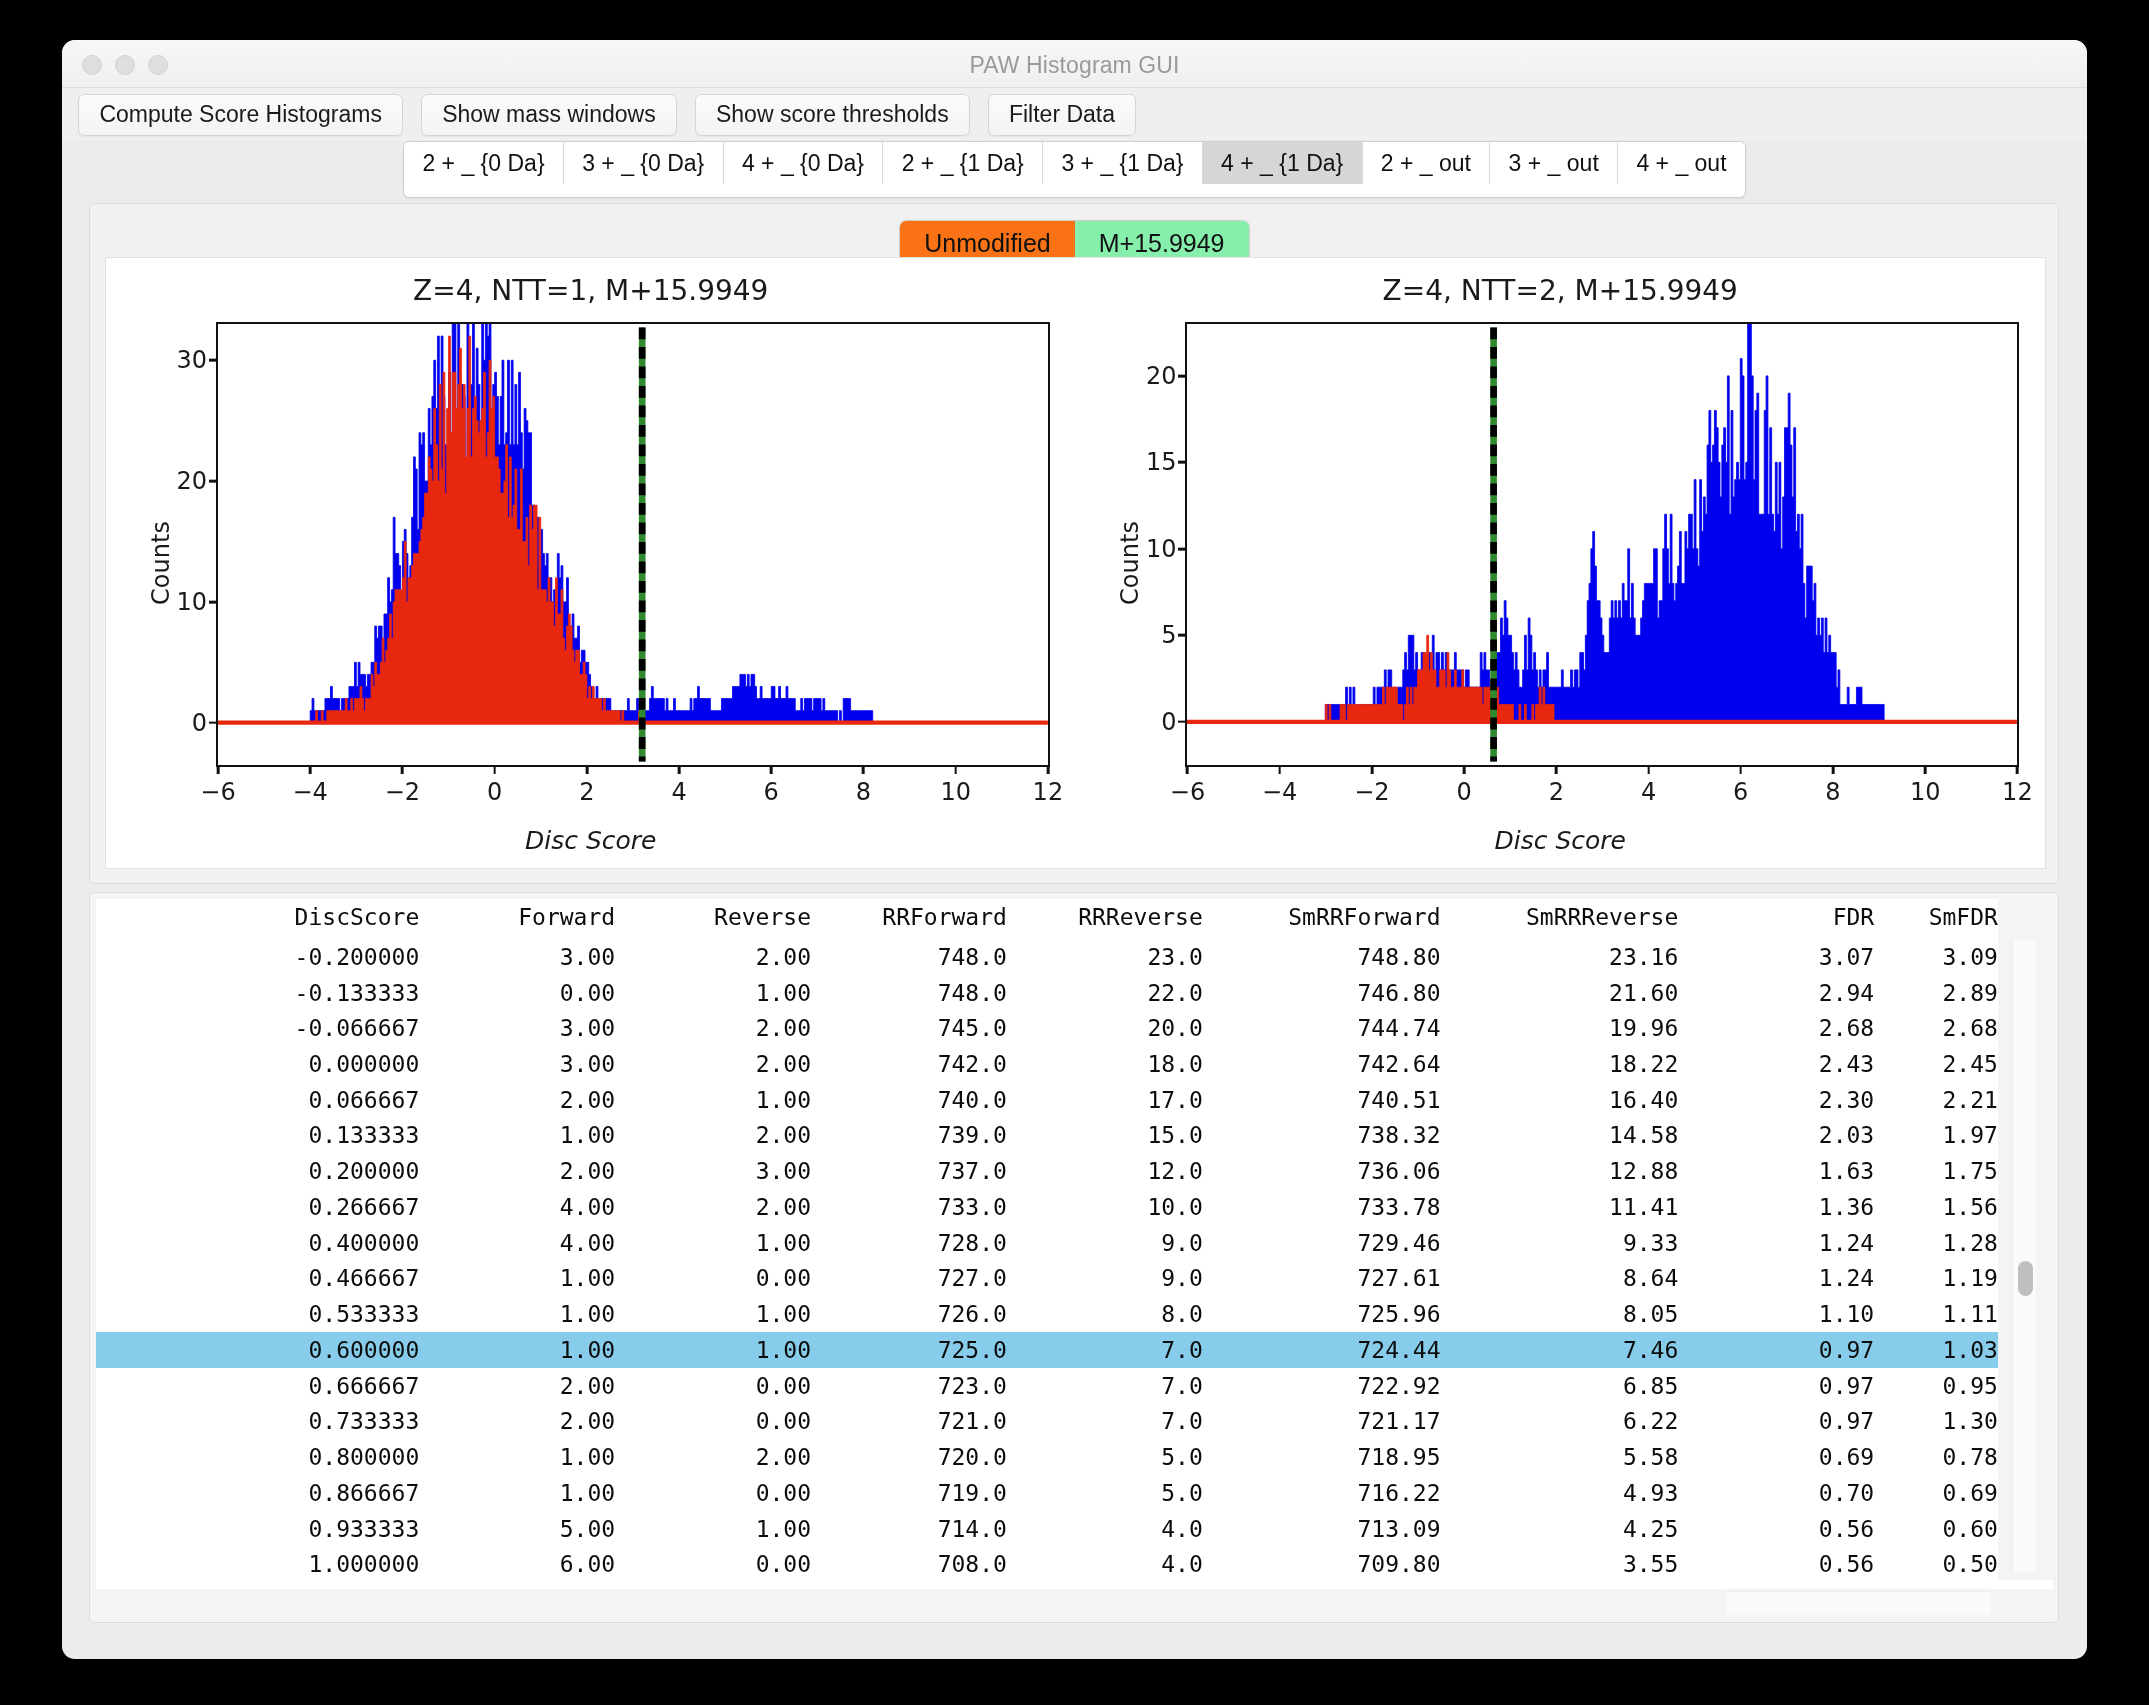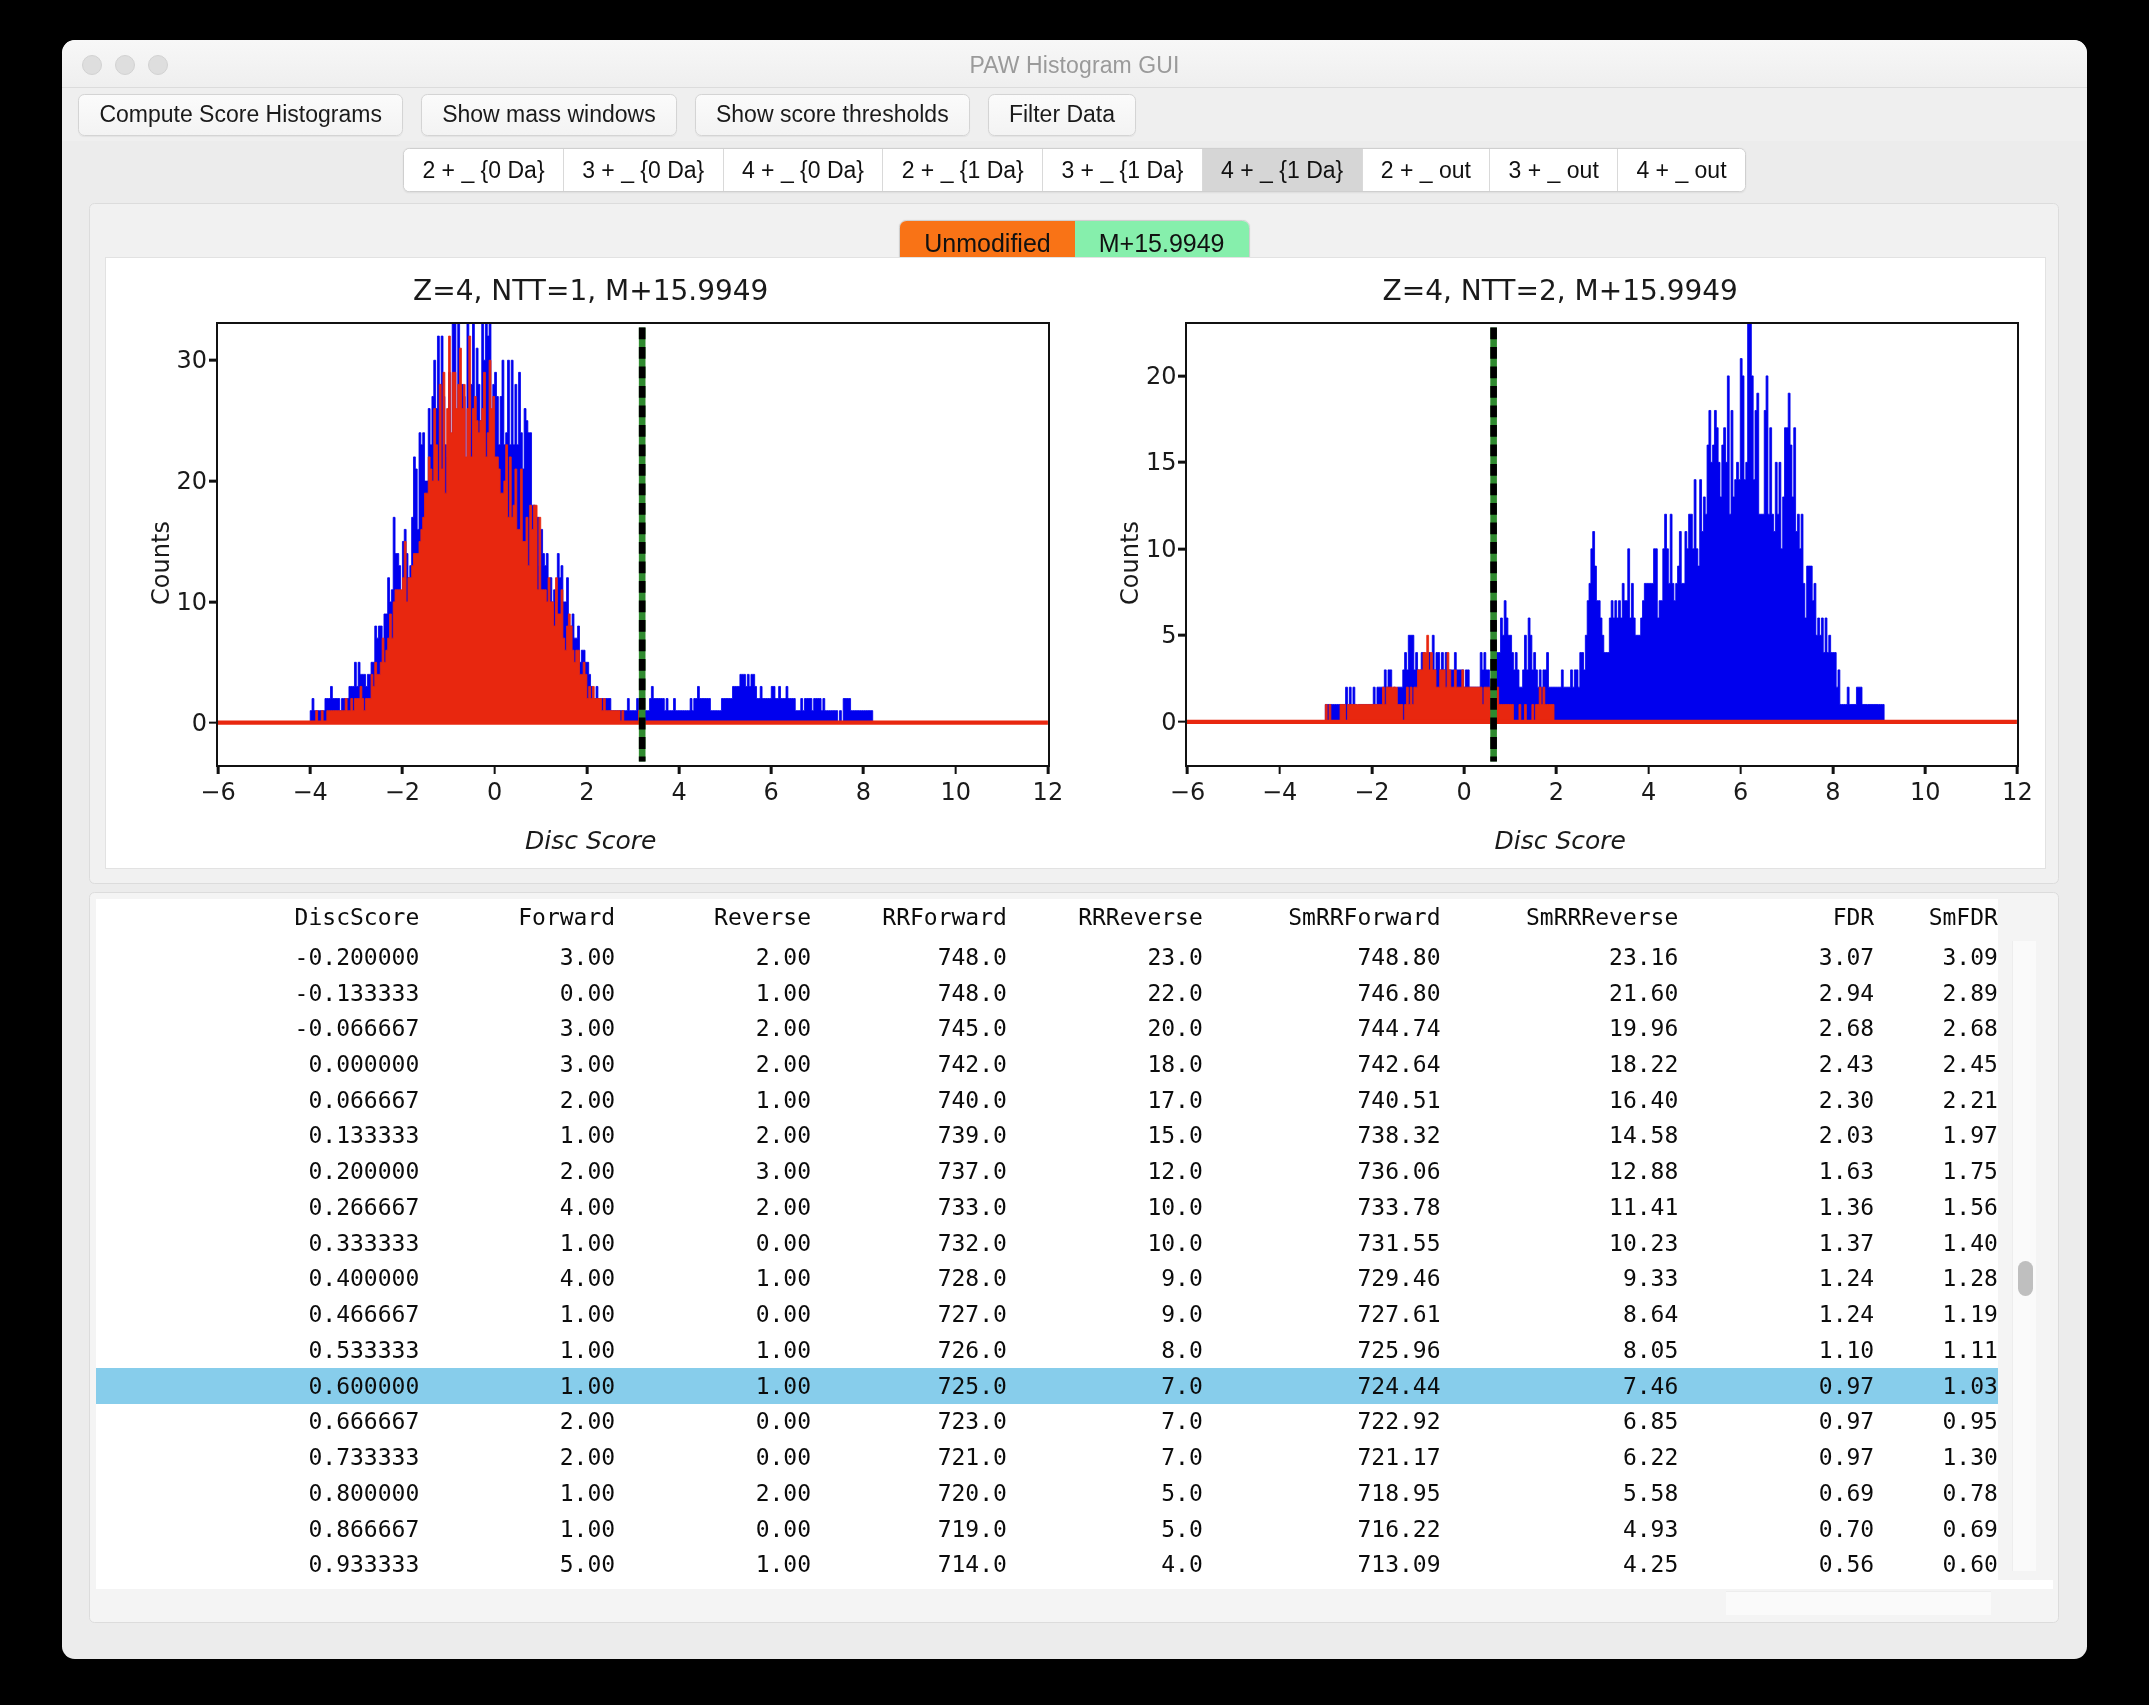--- a/index.html
+++ b/index.html
@@ -54,21 +54,21 @@
     font-family: "Liberation Sans", sans-serif;
     box-shadow: 0 0.9px 0.9px rgba(0,0,0,0.05);
     cursor: default;
     white-space: nowrap;
   }
 
   
   .tabstrip-outer {
     position: absolute; left: 0; top: 101px; right: 0;
     height: 57px;
-    display: flex; justify-content: center; align-items: center;
+    display: flex; justify-content: center; 
   }
   .tabgroup {
     display: flex;
     border: 0.9px solid #cfcfcf;
     border-radius: 6.4px;
     overflow: hidden;
     background: #fff;
     box-shadow: 0 0.9px 1.8px rgba(0,0,0,0.07);
   }
   .tab {
@@ -463,31 +463,20 @@
                 <td class="colw">4.00</td>
                 <td class="colw">2.00</td>
                 <td class="colw">733.0</td>
                 <td class="colw">10.0</td>
                 <td class="colw-wide">733.78</td>
                 <td class="colw-wide">11.41</td>
                 <td class="colw">1.36</td>
                 <td class="colw">1.56</td>
               </tr>
               <tr>
-                <td class="col-0">0.333333</td>
-                <td class="colw">1.00</td>
-                <td class="colw">0.00</td>
-                <td class="colw">732.0</td>
-                <td class="colw">10.0</td>
-                <td class="colw-wide">731.55</td>
-                <td class="colw-wide">10.23</td>
-                <td class="colw">1.37</td>
-                <td class="colw">1.40</td>
-              </tr>
-              <tr>
                 <td class="col-0">0.400000</td>
                 <td class="colw">4.00</td>
                 <td class="colw">1.00</td>
                 <td class="colw">728.0</td>
                 <td class="colw">9.0</td>
                 <td class="colw-wide">729.46</td>
                 <td class="colw-wide">9.33</td>
                 <td class="colw">1.24</td>
                 <td class="colw">1.28</td>
               </tr>

